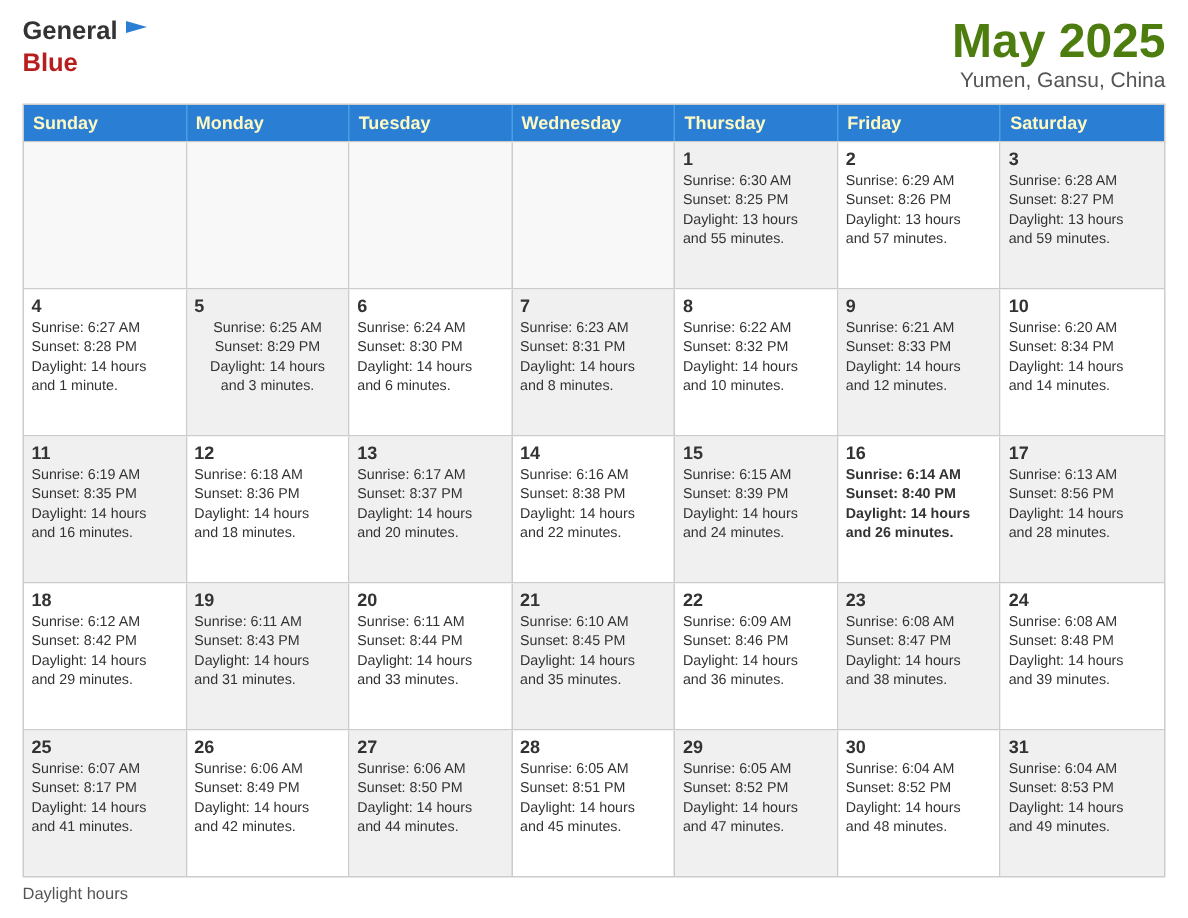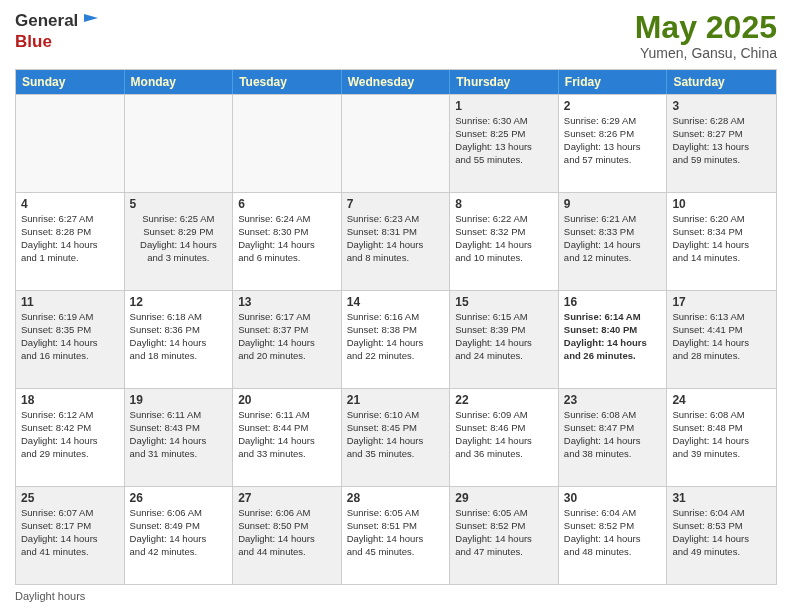--- a/index.html
+++ b/index.html
@@ -258,21 +258,21 @@
           <div class="cal-cell">
             <span class="day-number">16</span>
             <div class="cell-text" style="white-space: pre-line; font-weight: bold;">Sunrise: 6:14 AM
 Sunset: 8:40 PM
 Daylight: 14 hours
 and 26 minutes.</div>
           </div>
           <div class="cal-cell shaded">
             <span class="day-number">17</span>
             <div class="cell-text" style="white-space: pre-line;">Sunrise: 6:13 AM
-Sunset: 4:41 PM
+Sunset: 8:56 PM
 Daylight: 14 hours
 and 28 minutes.</div>
           </div>
         </div>
         <div class="cal-row">
           <div class="cal-cell">
             <span class="day-number">18</span>
             <div class="cell-text" style="white-space: pre-line;">Sunrise: 6:12 AM
 Sunset: 8:42 PM
 Daylight: 14 hours

